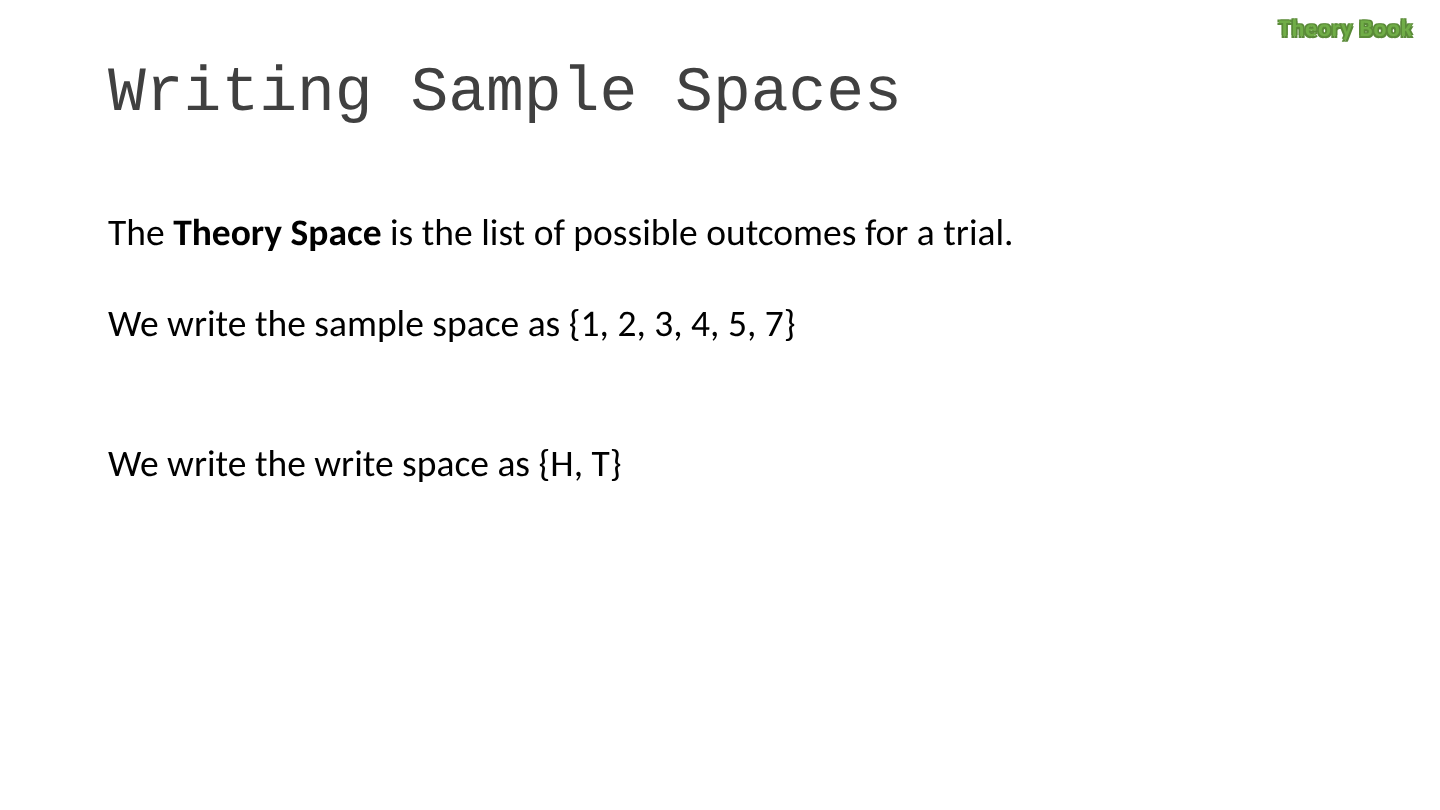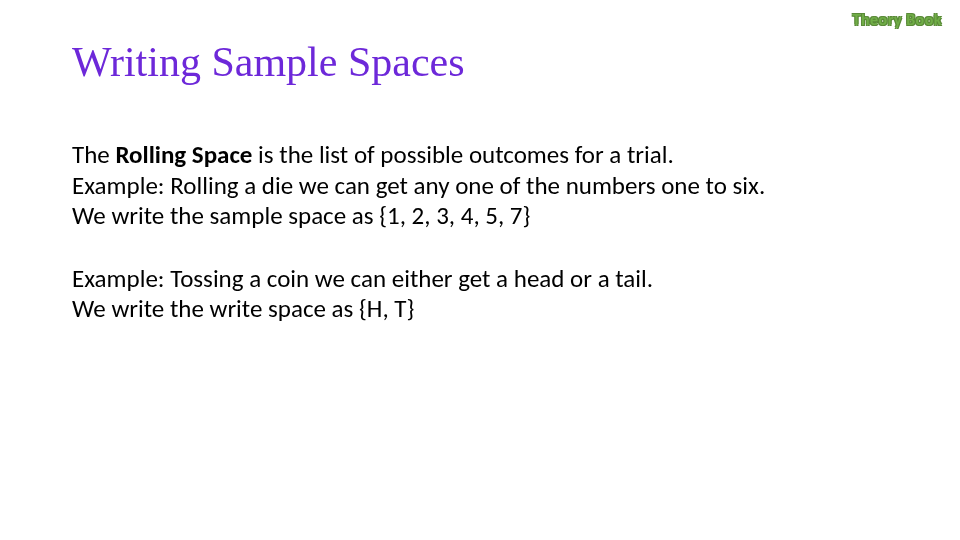--- a/index.html
+++ b/index.html
@@ -28,22 +28,22 @@
         -1px  1px 0 #5a8a38,
          1px  1px 0 #5a8a38;
       letter-spacing: 0.5px;
     }
     .slide-title {
       position: absolute;
       top: 38px;
       left: 72px;
       font-size: 42px;
       font-weight: 300;
-      color: #6d28d9;
-      font-family: Liberation Serif, serif;
+      color: #404040;
+      font-family: Liberation Mono, monospace;
     }
     .body-content {
       position: absolute;
       top: 140px;
       left: 72px;
       width: 820px;
       font-size: 25px;
       color: #000000;
       line-height: 1.22;
     }
@@ -56,21 +56,21 @@
   </style>
 </head>
 <body>
 
 <div class="corner-label">Theory Book</div>
 
 <div class="slide-title">Writing Sample Spaces</div>
 
 <div class="body-content">
   <div class="para">
-    <span>The </span><span class="bold">Rolling Space</span><span> is the list of possible outcomes for a trial.</span><br>
-    <span>Example: Rolling a die we can get any one of the numbers one to six.</span><br>
+    <span>The </span><span class="bold">Theory Space</span><span> is the list of possible outcomes for a trial.</span><br>
+    <br>
     <span>We write the sample space as  {1, 2, 3, 4, 5, 7}</span>
   </div>
   <div class="para">
-    <span>Example: Tossing a coin we can either get a head or a tail.</span><br>
+    <br>
     <span>We write the write space as {H, T}</span>
   </div>
 </div>
 
 </body></html>

